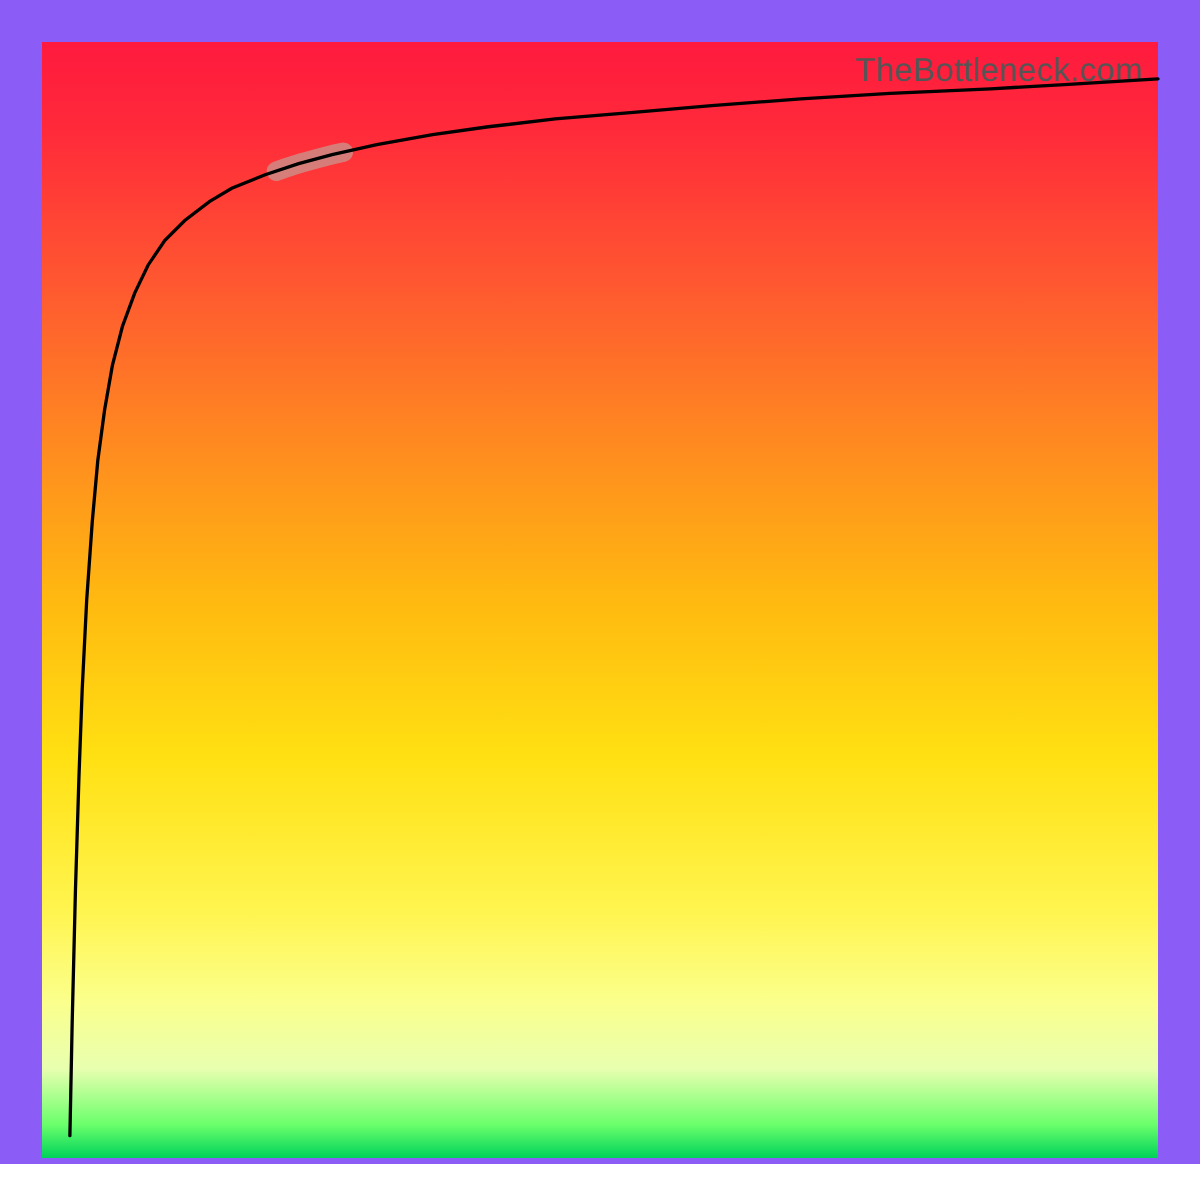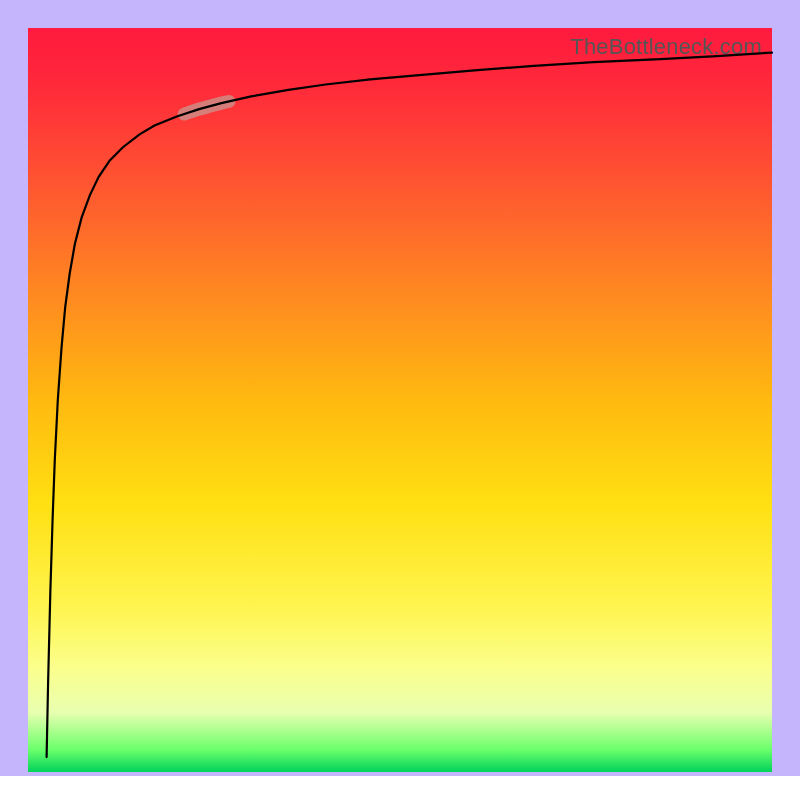--- a/index.html
+++ b/index.html
@@ -7,21 +7,21 @@
     padding: 0;
     width: 800px;
     height: 800px;
     overflow: hidden;
     font-family: Arial, Helvetica, sans-serif;
   }
   .frame {
     position: relative;
     width: 800px;
     height: 776px;
-    background: #c4b5fd;
+    background: #8b5cf6;
   }
   .plot-area {
     position: absolute;
     left: 28px;
     top: 28px;
     width: 744px;
     height: 744px;
     background: linear-gradient(
       to bottom,
       #ff1a3e 0%,

